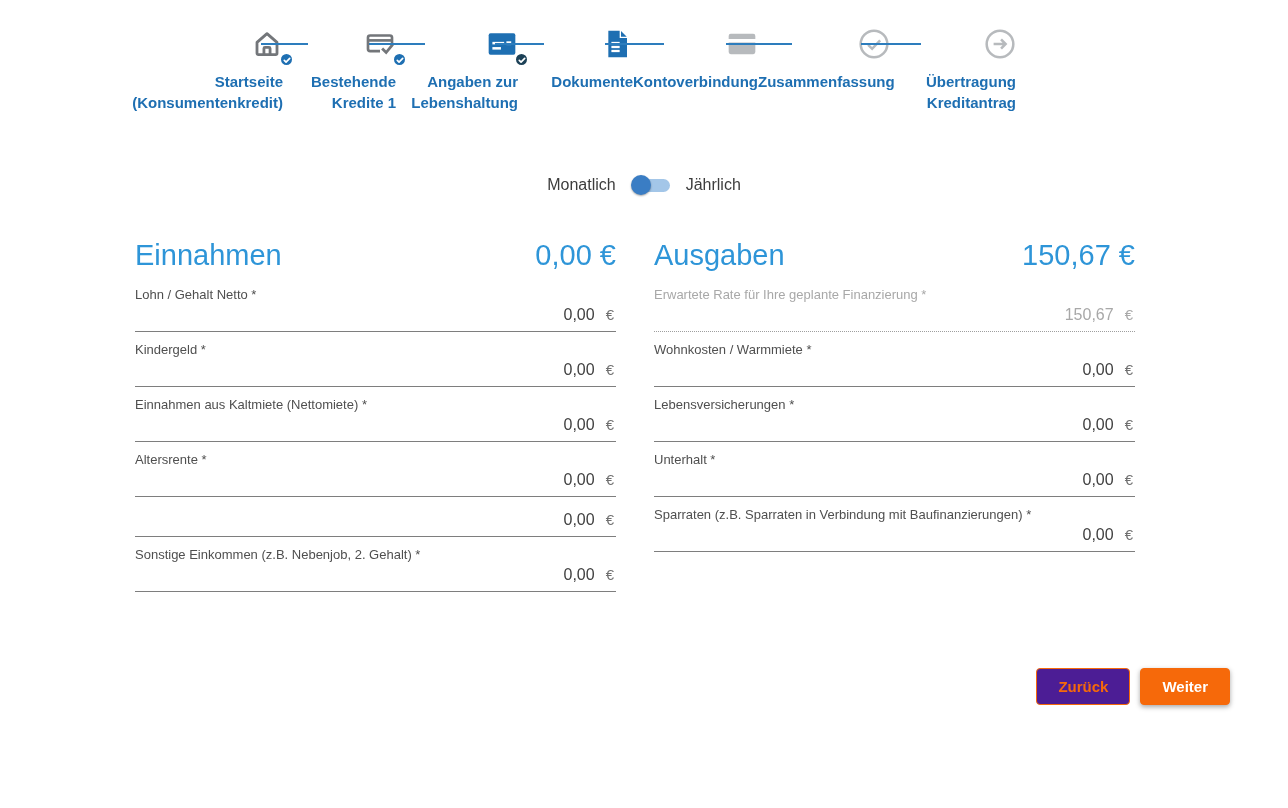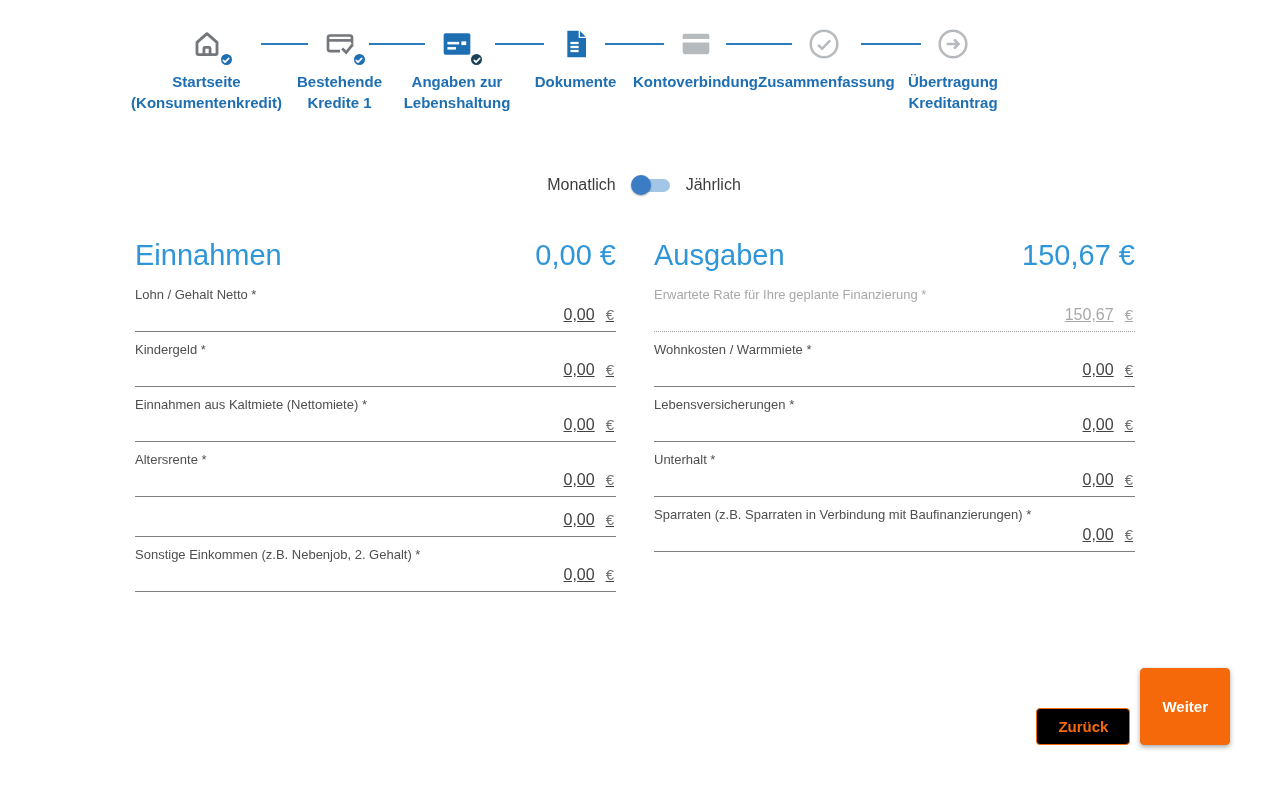--- a/index.html
+++ b/index.html
@@ -1,21 +1,21 @@
 <!DOCTYPE html>
 <html><head>
 <meta charset="utf-8">
 <style>
   * { box-sizing: border-box; margin: 0; padding: 0; }
   html, body { width: 1288px; height: 808px; background: #fff; overflow: hidden; }
   body { font-family: "Liberation Sans", sans-serif; color: #3f3f3f; position: relative; }
 
   
   .stepper { display: flex; margin: 24px 0 0 130px; width: 1010px; }
-  .step { position: relative; text-align: center; flex: 0 0 auto; cursor: pointer; }
+  .step { position: relative; text-align: right; flex: 0 0 auto; cursor: pointer; }
   .icon-row { position: relative; height: 42px; margin-bottom: 5px; }
   .step:not(:first-child) .icon-row::before {
     content: ""; position: absolute; top: 19px;
     left: calc(-50% + 34px); right: calc(50% + 32px);
     border-top: 2px solid #2d7dbd;
   }
   .icon-wrap { position: relative; display: inline-block; width: 32px; height: 32px; margin-top: 4px; }
   .icon-wrap > svg { width: 32px; height: 32px; display: block; }
   .badge {
     position: absolute; right: -11px; bottom: -7px; width: 15px; height: 15px;
@@ -37,31 +37,31 @@
   .columns { display: flex; gap: 38px; margin: 44px 153px 0 135px; }
   .col { flex: 1 1 0; }
   .col-head { display: flex; justify-content: space-between; align-items: baseline; margin-bottom: 15px; }
   .col-title, .col-total { font-size: 29px; color: #2e95d8; font-weight: normal; }
 
   .field { margin-bottom: 10px; }
   .field-label { font-size: 13px; color: #4f4f4f; }
   .field-value {
     display: flex; justify-content: flex-end; align-items: baseline; gap: 11px;
     padding: 4px 2px 7px 0; border-bottom: 1px solid #7e7e7e;
-    font-size: 16px; color: #414141; cursor: text; text-decoration: underline;
+    font-size: 16px; color: #414141; cursor: text;
   }
   .euro { font-size: 15px; color: #6f6f6f; }
   .field.disabled .field-label { color: #a8a8a8; }
   .field.disabled .field-value { color: #a8a8a8; border-bottom: 1px dotted #9e9e9e; cursor: default; }
   .field.disabled .euro { color: #a8a8a8; }
 
   
   .footer { display: flex; justify-content: flex-end; gap: 10px; margin: 66px 58px 0 0; }
   .btn { font-family: inherit; font-size: 15px; font-weight: bold; border-radius: 4px; padding: 9px 21px; cursor: pointer; }
-  .btn-outline { background: #000000; border: 1px solid #f6690a; color: #f6690a; margin-top: 40px; }
+  .btn-outline { background: #4c1d95; border: 1px solid #f6690a; color: #f6690a; }
   .btn-solid { background: #f6690a; border: 1px solid #f6690a; color: #fff; box-shadow: 0 2px 5px rgba(0,0,0,.35); }
 </style>
 </head>
 <body>
 
 <nav class="stepper" id="stepper">
     <div class="step" style="width: 153px;">
       <div class="icon-row"><span class="icon-wrap"><svg viewBox="0 0 24 24">
             <g fill="none" stroke="#73767a" stroke-width="2.1" stroke-linejoin="round">
               <path d="M4.5 10.8 L12 4.2 L19.5 10.8 V19 a1 1 0 0 1 -1 1 H5.5 a1 1 0 0 1 -1 -1 Z"></path>

